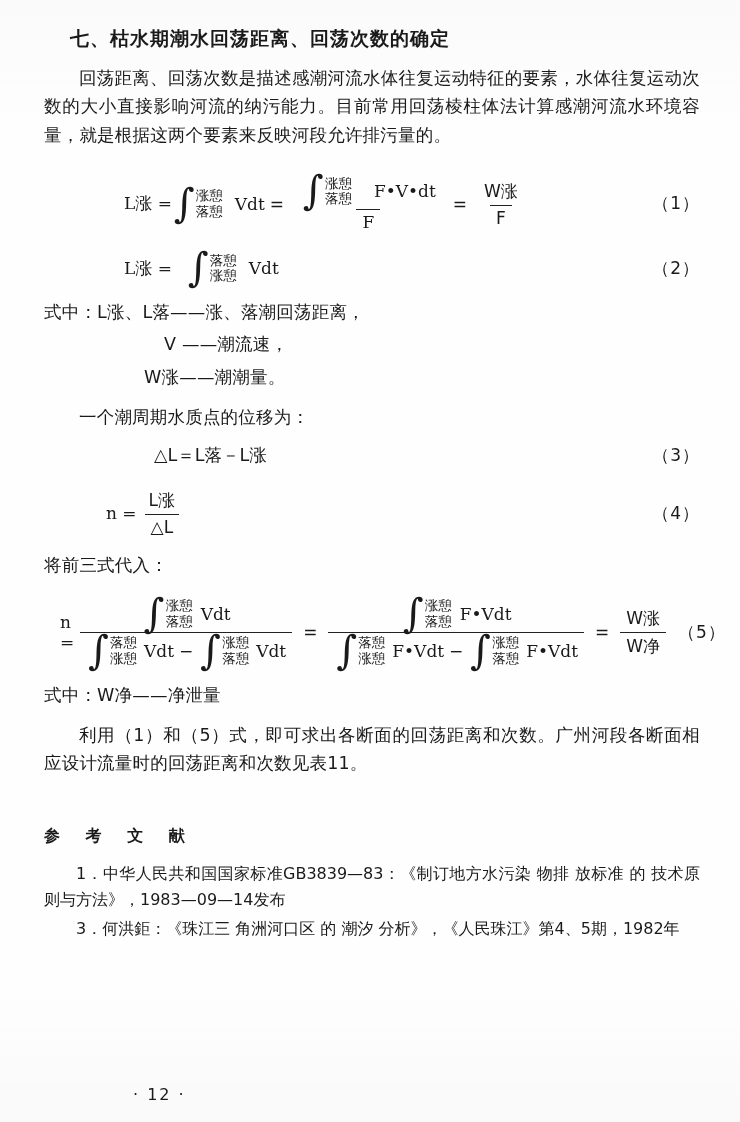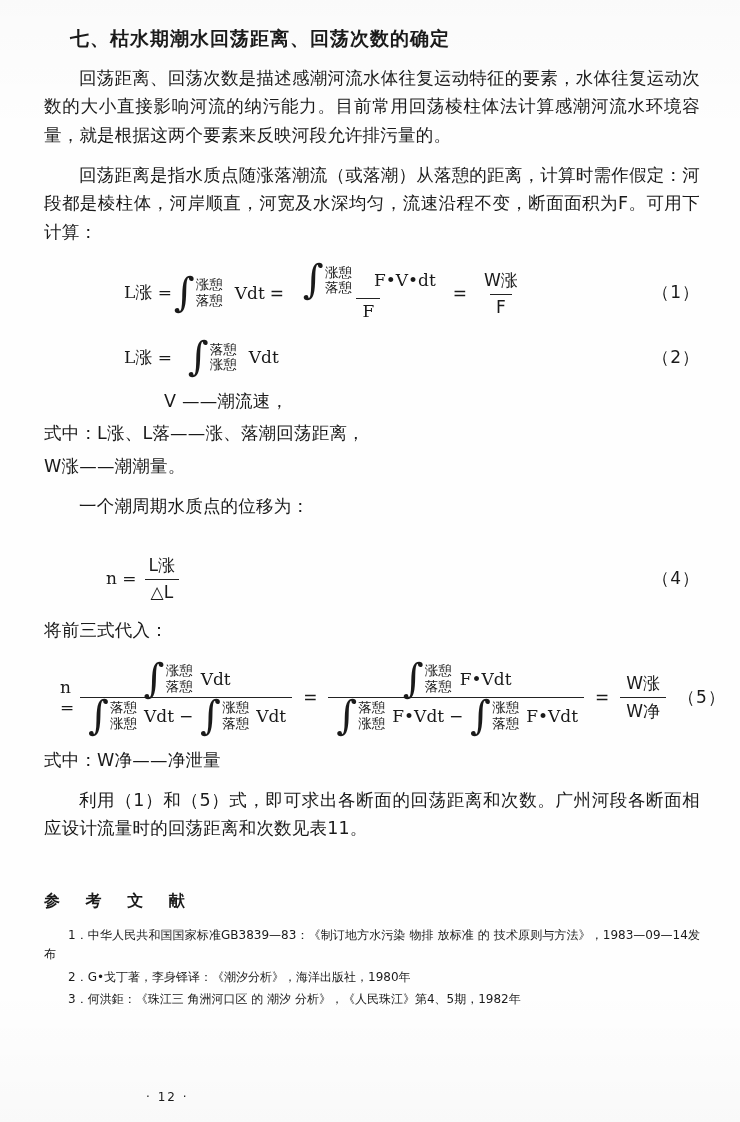--- a/index.html
+++ b/index.html
@@ -101,45 +101,44 @@
 
   
   .ref-title {
     text-align: left;
     font-weight: bold;
     font-size: 16px;
     letter-spacing: 10px;
     margin: 0 0 14px 0;
   }
   p.ref {
-    font-size: 12px;
+    font-size: 16px;
     line-height: 1.62;
     margin: 0 0 3px 0;
     text-align: justify;
   }
   p.ref.indent { text-indent: 2em; }
   .pagenum {
     position: absolute;
-    left: 146px;
+    left: 133px;
     bottom: 18px;
-    font-size: 12px;
+    font-size: 16px;
     letter-spacing: 2px;
   }
 </style>
 </head>
 <body>
 
 <div class="page">
   <div class="content">
 
     <h2 class="sec-title">七、枯水期潮水回荡距离、回荡次数的确定</h2>
 
     <p class="body indent">回荡距离、回荡次数是描述感潮河流水体往复运动特征的要素，水体往复运动次数的大小直接影响河流的纳污能力。目前常用回荡棱柱体法计算感潮河流水环境容量，就是根据这两个要素来反映河段允许排污量的。</p>
     <div class="gap-s"></div>
-    <p class="body indent">回荡距离是指水质点随涨落潮流（或落潮）从落憩的距离，计算时需作假定：河段都是棱柱体，河岸顺直，河宽及水深均匀，流速沿程不变，断面面积为F。可用下计算：</p>
 
     <div class="gap-m"></div>
 
     <div class="eqrow">
       <span class="lead eq-var">L涨 =</span>
       <span class="intg">
         <span class="intsym">∫</span>
         <span class="lims">
           <span>涨憩</span>
           <span>落憩</span>
@@ -178,29 +177,33 @@
           <span>落憩</span>
           <span>涨憩</span>
         </span>
       </span>
       <span class="eq-var" style="margin-left:10px">Vdt</span>
       <span class="eqnum">（2）</span>
     </div>
 
     <div class="gap-m"></div>
 
+    <p class="body">式中：L涨、L落——涨、落潮回荡距离，</p>
     <p class="body" style="margin-left:120px">V ——潮流速，</p>
-    <p class="body">式中：L涨、L落——涨、落潮回荡距离，</p>
-    <p class="body" style="">W涨——潮潮量。</p>
+    <p class="body" style="margin-left:100px">W涨——潮潮量。</p>
 
     <div class="gap-s"></div>
     <p class="body indent">一个潮周期水质点的位移为：</p>
 
     <div class="gap-s"></div>
 
+    <div class="eqrow">
+      <span class="lead" style="margin-left:110px;font-size:17.5px">△L＝L落－L涨</span>
+      <span class="eqnum">（3）</span>
+    </div>
 
     <div class="gap-s"></div>
 
     <div class="gap-m"></div>
 
     <div class="eqrow">
       <span class="lead eq-var" style="margin-left:62px">n =</span>
       <span class="frac">
         <span class="num">L涨</span>
         <span class="den">△L</span>
@@ -296,19 +299,18 @@
     <p class="body">式中：W净——净泄量</p>
 
     <div class="gap-s"></div>
     <p class="body indent">利用（1）和（5）式，即可求出各断面的回荡距离和次数。广州河段各断面相应设计流量时的回荡距离和次数见表11。</p>
 
     <div style="height:44px"></div>
 
     <div class="ref-title">参 考 文 献</div>
 
     <p class="ref indent">1．中华人民共和国国家标准GB3839—83：《制订地方水污染 物排 放标准 的 技术原则与方法》，1983—09—14发布</p>
-    <p class="ref indent">2．G•戈丁著，李身铎译：《潮汐分析》，海洋出版社，1980年</p>
     <p class="ref indent">3．何洪鉅：《珠江三 角洲河口区 的 潮汐 分析》，《人民珠江》第4、5期，1982年</p>
 
   </div>
 
   <div class="pagenum">· 12 ·</div>
 </div>
 
 </body></html>

